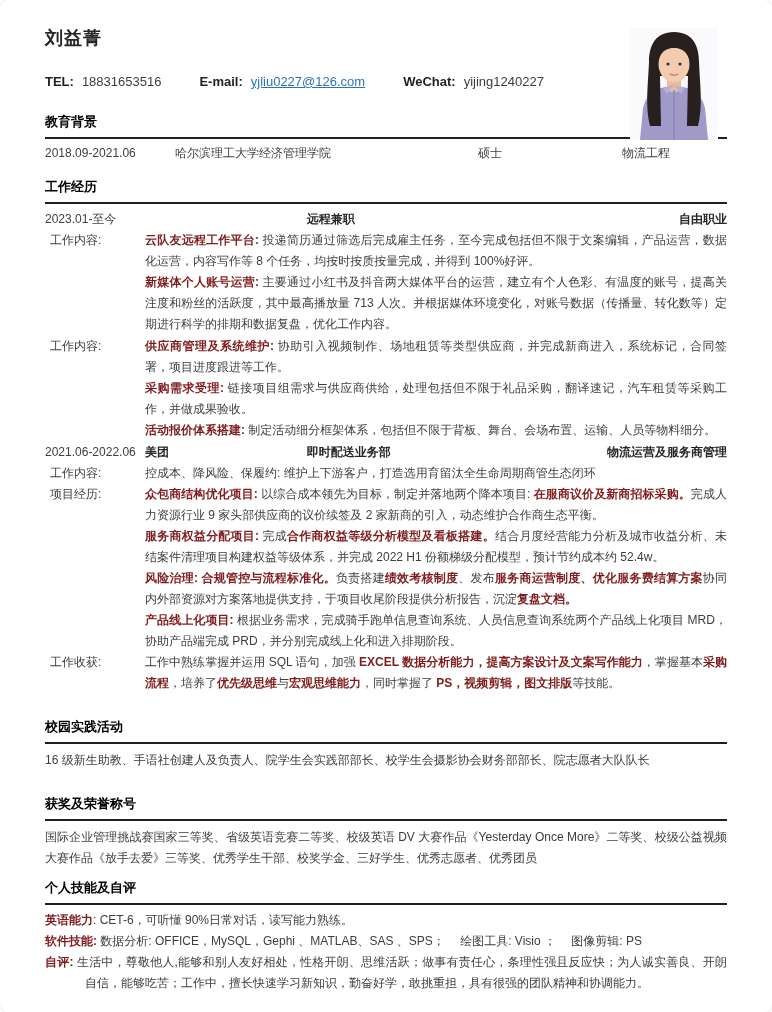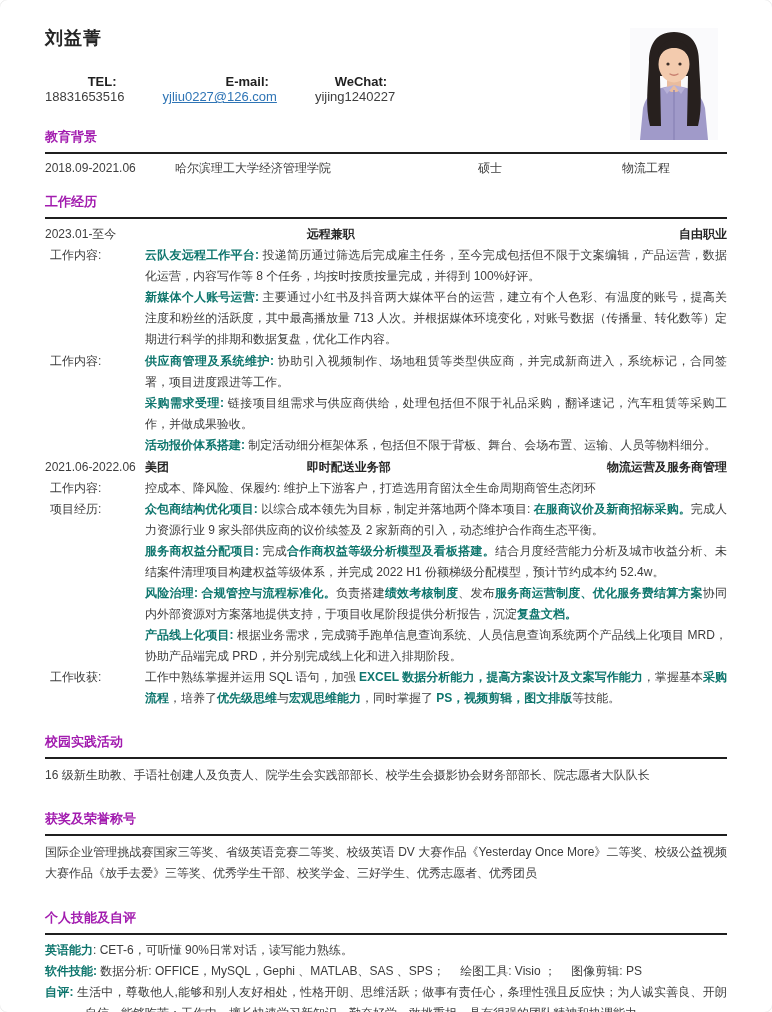--- a/index.html
+++ b/index.html
@@ -13,53 +13,53 @@
     outline:1px solid #ececec;
     font-family:"Liberation Sans","DejaVu Sans",sans-serif;
     color:#3d3d3d;
     border-radius:8px;
   }
   
   .name { font-size:18px; font-weight:bold; color:#262626; letter-spacing:1px; }
   .contact { display:flex; align-items:baseline; margin-top:24px; font-size:13px; }
   .contact .lbl { font-weight:bold; color:#1f1f1f; margin-right:8px; }
   .contact .val { color:#3d3d3d; }
-  .contact .grp { margin-right:38px; display:flex; align-items:flex-end;flex-direction:column; }
+  .contact .grp { margin-right:38px; display:flex; align-items:center; }
   .contact a { color:#2e74b5; text-decoration:underline; }
   .photo {
     position:absolute; top:28px; right:54px;
     width:88px; height:112px; background:#fafafc;
   }
   
-  .section-title { font-size:13px; font-weight:bold; color:#a21caf; }
+  .section-title { font-size:13px; font-weight:bold; color:#000000; }
   .rule { height:2px; background:#1f1f1f; margin-top:6px; }
   .sec-edu    { margin-top:24px; }
   .sec-work   { margin-top:14px; }
   .sec-campus { margin-top:24px; }
   .sec-awards { margin-top:24px; }
-  .sec-skills { margin-top:25px; }
+  .sec-skills { margin-top:10px; }
   
   .edu-rows { padding-top:4px; }
   .edu-row { display:flex; font-size:12px; line-height:21px;gap:30px; }
   .edu-row .date   { width:100px; flex:none; }
   .edu-row .school { width:240px; flex:none; text-align:left; }
   .edu-row .degree { width:90px;  flex:none; text-align:center; }
   .edu-row .major  { flex:1; text-align:center; }
   
   .job-header { display:flex; font-size:12px; line-height:21px; font-weight:bold; color:#262626; }
   .job-header .date { width:100px; flex:none; font-weight:normal; color:#3d3d3d; }
   .job-header .company { flex:1; text-align:left; }
   .job-header .dept    { flex:1.2; }
   .job-header .role    { flex:1.4; text-align:right; }
   .job0 { margin-top:5px; }
   .job1, .job2 { margin-top:1px; }
   .work-row { display:flex; font-size:12px; line-height:21px; }
   .work-row .label { width:100px; flex:none; box-sizing:border-box; padding-left:5px; }
   .work-row .content { flex:1; text-align:justify; }
-  .bold, b { font-weight:bold; color:#0f766e; }
+  .bold, b { font-weight:bold; color:#7f1d1d; }
   
   .plain { padding-top:6px; font-size:12px; line-height:21px; text-align:justify; }
   
   .skill-rows { padding-top:5px; }
   .skill-row { font-size:12px; line-height:21px; padding-left:40px; text-indent:-40px; text-align:justify; }
 </style>
 </head>
 <body>
 
 <div class="page">

